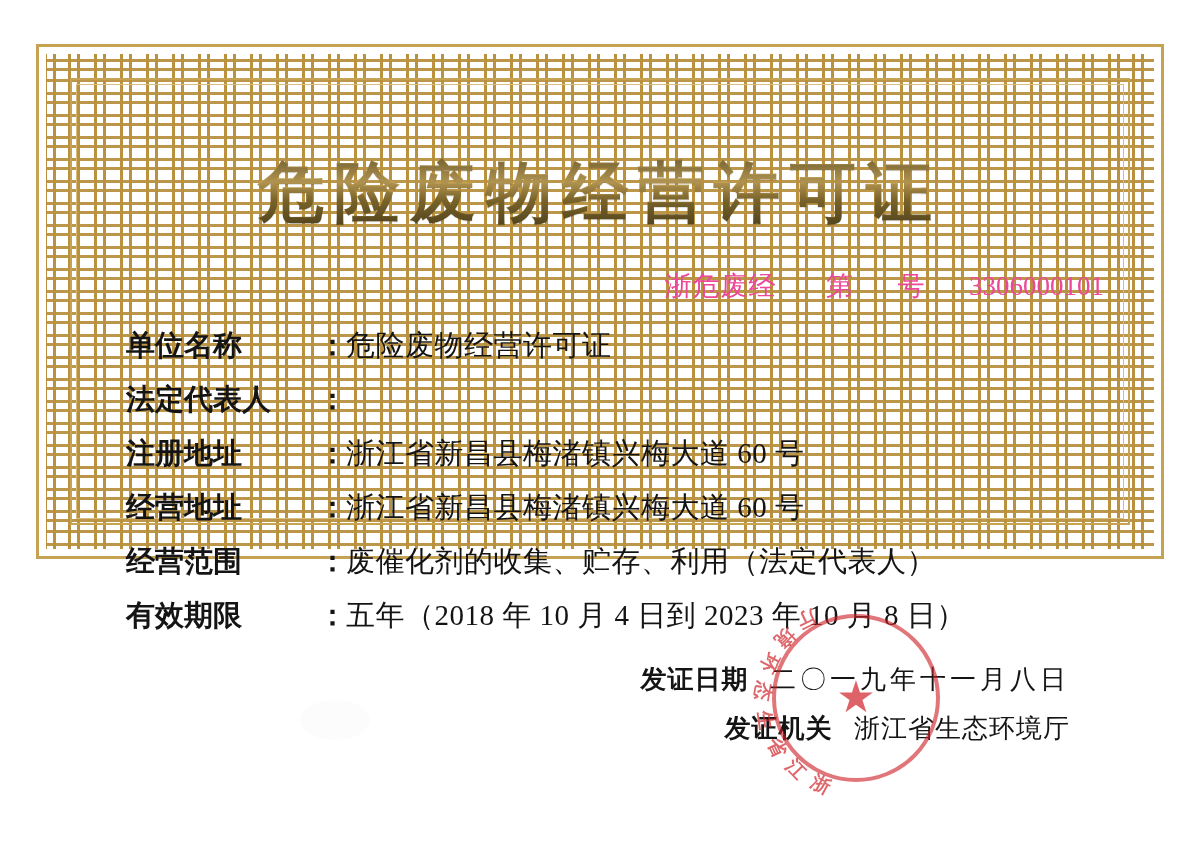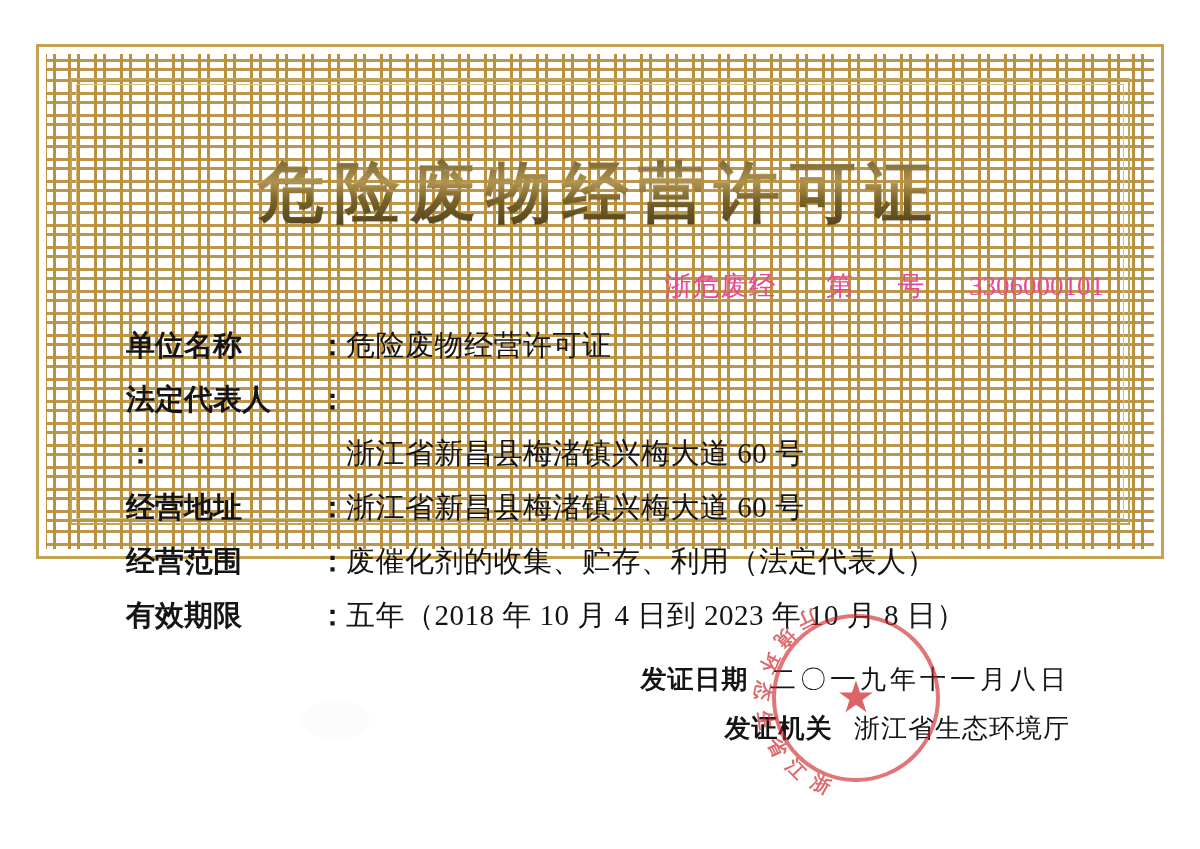--- a/index.html
+++ b/index.html
@@ -261,20 +261,21 @@
 
       <div class="field-row">
         <div class="field-label">
           <span class="lbl-text">法定代表人</span>
           <span class="colon">：</span>
         </div>
       </div>
 
       <div class="field-row">
         <div class="field-label">
+          <span class="lbl-text">注册地址</span>
           <span class="colon">：</span>
         </div>
         <div class="field-value">浙江省新昌县梅渚镇兴梅大道 60 号</div>
       </div>
 
       <div class="field-row">
         <div class="field-label">
           <span class="lbl-text">经营地址</span>
           <span class="colon">：</span>
         </div>

